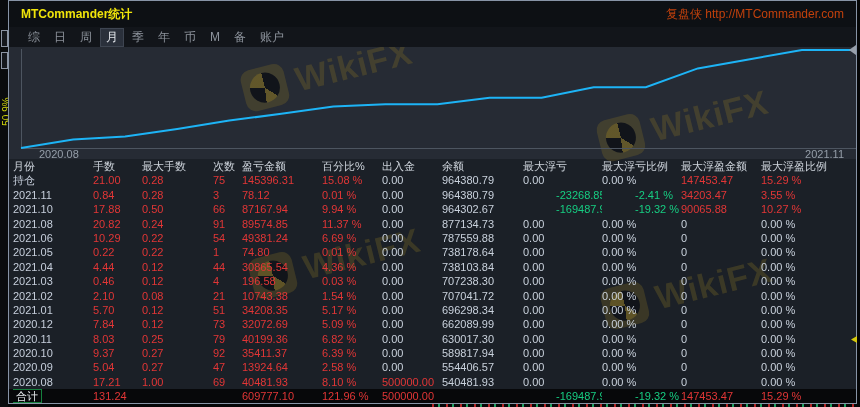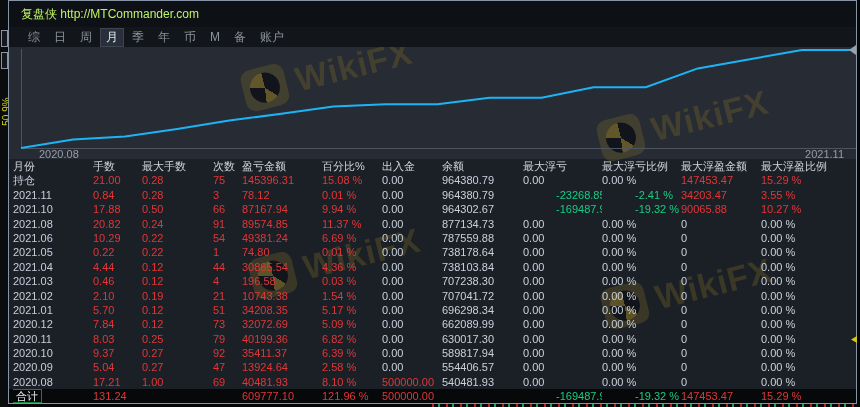--- a/index.html
+++ b/index.html
@@ -14,21 +14,21 @@
   #specks{position:absolute;left:432px;top:404px;width:424px;height:3px;
           background:repeating-linear-gradient(90deg,#b22626 0 2px,transparent 2px 6px,#1d9e60 6px 8px,transparent 8px 14px);}
   #ytick{position:absolute;left:851px;top:336px;width:6px;height:7px;background:#d6c80c;
          clip-path:polygon(100% 0,0 50%,100% 100%);}
   
   #win{position:absolute;left:8px;top:0;width:849px;height:404px;box-sizing:border-box;
        background:#171b21;border:1px solid #8794a6;}
   #titlebar{height:26px;display:flex;justify-content:space-between;align-items:center;
             padding:0 12px;background:#0d1014;position:relative;z-index:2;}
   .title{color:#f0e40a;font-weight:bold;font-size:12px;}
-  .brand{color:#bef264;font-size:12px;}
+  .brand{color:#c2410c;font-size:12px;}
   #menubar{height:20px;display:flex;align-items:center;padding-left:12px;background:#12151a;
            position:relative;z-index:2;}
   .menu-item{color:#8d939c;font-size:12px;padding:1px 6px;margin:0 1px;cursor:default;}
   .menu-item.selected{background:#2a303b;color:#e3e7ec;border:1px solid #3e4551;padding:0 5px;}
   
   #chart{position:relative;height:112px;background:#262b34;}
   .axis-v{position:absolute;left:12px;top:2px;width:1px;height:100px;background:#4d5560;z-index:2;}
   .axis-h{position:absolute;left:12px;top:101px;right:0;height:1px;background:#4d5560;z-index:2;}
   .xlabel{position:absolute;top:101px;font-size:11px;color:#959ea9;z-index:2;}
   .xlabel.start{left:30px;}  .xlabel.end{right:12px;}
@@ -62,20 +62,21 @@
 <body>
 
 <div id="sliver-left">
   <span class="slbox" id="slb1"></span>
   <span class="slbox" id="slb2"></span>
   <span id="slrot">50.9%</span>
 </div>
 
 <div id="win">
   <div id="titlebar">
+    <span class="title">MTCommander统计</span>
     <span class="brand">复盘侠 http://MTCommander.com</span>
   </div>
 
   <div id="menubar">
       <span class="menu-item">综</span>
       <span class="menu-item">日</span>
       <span class="menu-item">周</span>
       <span class="menu-item selected">月</span>
       <span class="menu-item">季</span>
       <span class="menu-item">年</span>
@@ -219,21 +220,21 @@
         <span class="c w">0.00</span>
         <span class="c w">707238.30</span>
         <span class="c w">0.00</span>
         <span class="c w">0.00 %</span>
         <span class="c w">0</span>
         <span class="c w">0.00 %</span>
       </div>
       <div class="row">
         <span class="c mon">2021.02</span>
         <span class="c r">2.10</span>
-        <span class="c r">0.19</span>
+        <span class="c r">0.08</span>
         <span class="c r">21</span>
         <span class="c r">10743.38</span>
         <span class="c r">1.54 %</span>
         <span class="c w">0.00</span>
         <span class="c w">707041.72</span>
         <span class="c w">0.00</span>
         <span class="c w">0.00 %</span>
         <span class="c w">0</span>
         <span class="c w">0.00 %</span>
       </div>

